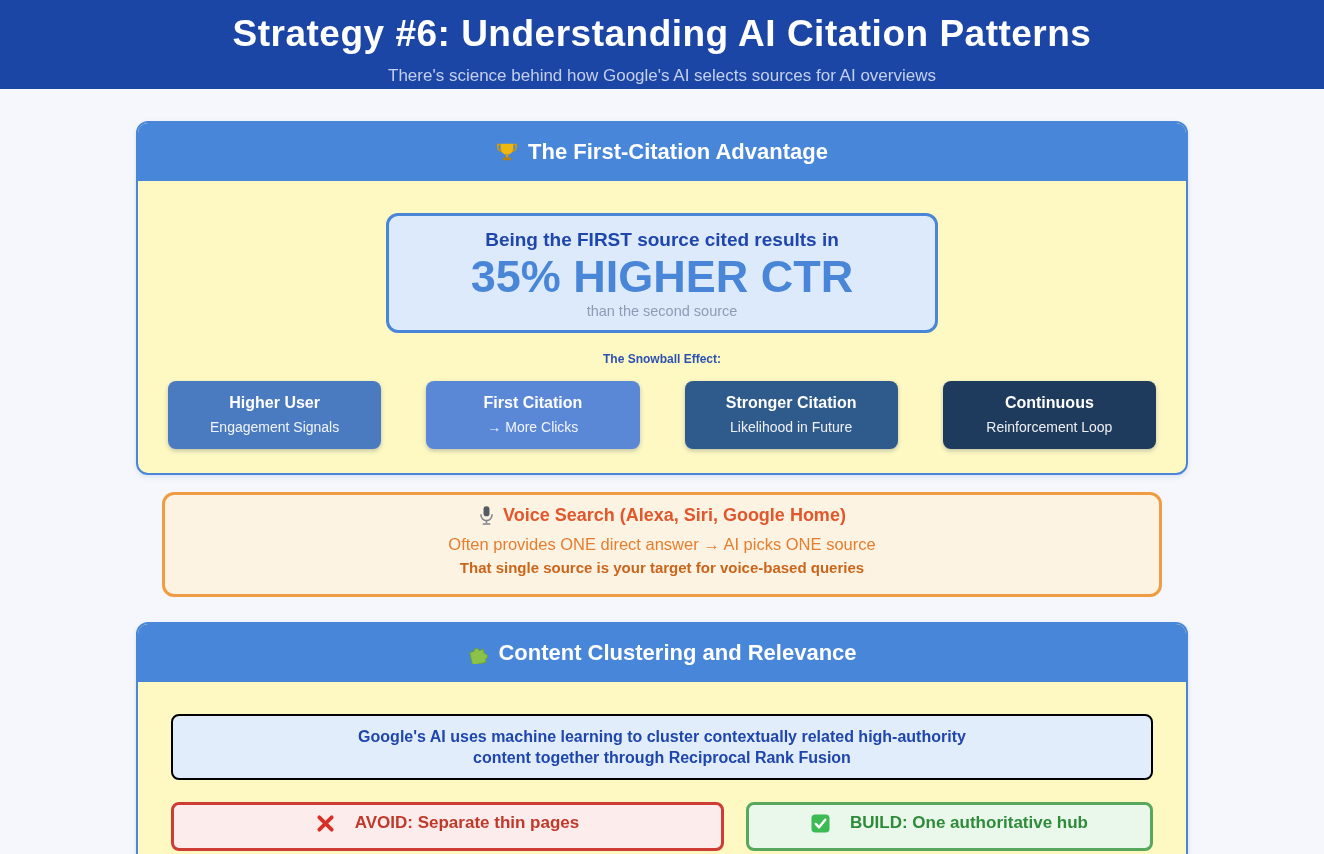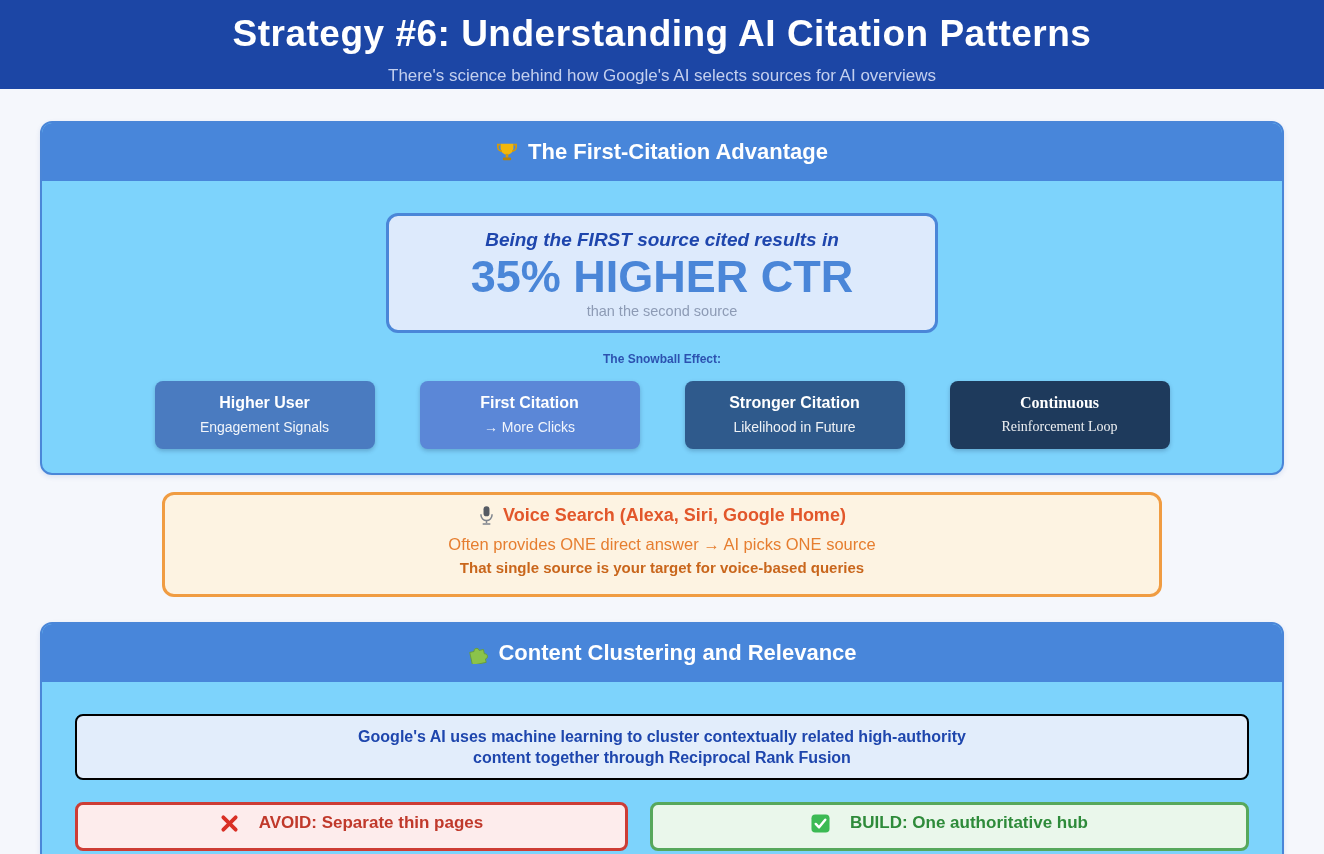--- a/index.html
+++ b/index.html
@@ -23,23 +23,23 @@
     letter-spacing: 0.5px;
   }
   .banner-subtitle {
     margin-top: 11px;
     color: #c3cfee;
     font-size: 17px;
   }
 
   
   .card {
-    width: 1244px;
+    width: 1052px;
     margin: 0 auto;
-    background: #7dd3fc;
+    background: #fef9c3;
     border: 2px solid #4a86d8;
     border-radius: 12px;
     box-shadow: 0 2px 5px rgba(30, 70, 165, 0.12);
     overflow: hidden;
   }
   .card-1 { margin-top: 32px; }
   .card-2 { margin-top: 25px; }
   .card-header {
     height: 58px;
     background: #4886da;
@@ -60,21 +60,21 @@
 
   .ctr-box {
     width: 552px;
     margin: 0 auto;
     background: #ddeafc;
     border: 3px solid #4a86d8;
     border-radius: 12px;
     text-align: center;
     padding: 13px 10px 11px;
   }
-  .ctr-intro { color: #1e46ad; font-size: 19px; font-weight: bold; font-style: italic; }
+  .ctr-intro { color: #1e46ad; font-size: 19px; font-weight: bold; }
   .ctr-stat  { color: #4a86d8; font-size: 45px; font-weight: bold; line-height: 1.05; margin-top: 2px; }
   .ctr-note  { color: #8d9bb5; font-size: 14.5px; margin-top: 3px; }
 
   .snowball-label {
     margin-top: 19px;
     text-align: center;
     color: #2c52b0;
     font-size: 12px;
     font-weight: bold;
   }
@@ -187,21 +187,21 @@
         <div class="step-sub">Engagement Signals</div>
       </div>
       <div class="snowball-step" style="background-color: rgb(91, 135, 215);">
         <div class="step-title">First Citation</div>
         <div class="step-sub">→ More Clicks</div>
       </div>
       <div class="snowball-step" style="background-color: rgb(47, 90, 140);">
         <div class="step-title">Stronger Citation</div>
         <div class="step-sub">Likelihood in Future</div>
       </div>
-      <div class="snowball-step" style="background-color: rgb(30, 58, 92); font-family: Liberation Serif, serif;">
+      <div class="snowball-step" style="background-color: rgb(30, 58, 92);">
         <div class="step-title">Continuous</div>
         <div class="step-sub">Reinforcement Loop</div>
       </div>
     </div>
 
   </div>
 </section>
 
 <section class="voice-box">
   <div class="voice-title-row">

